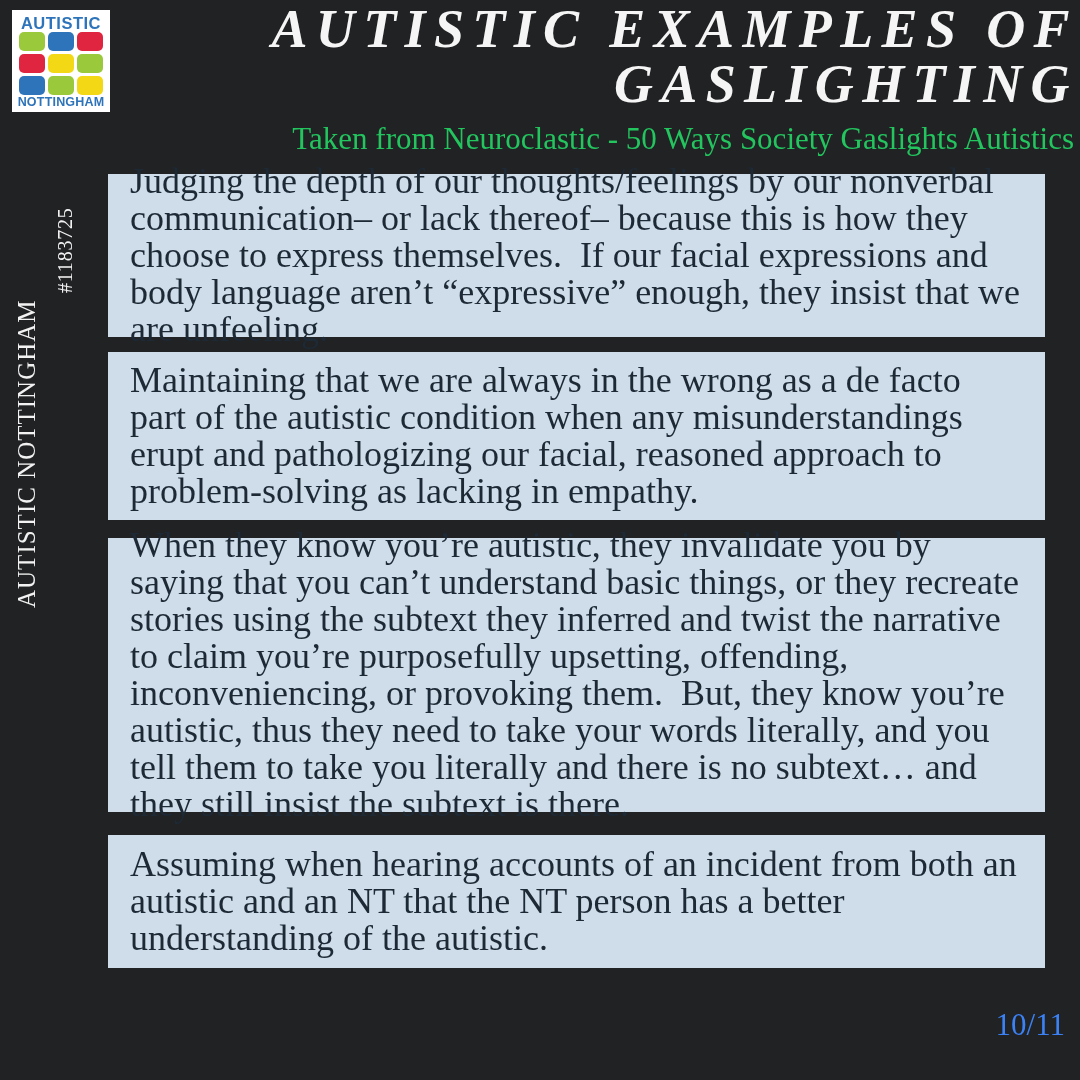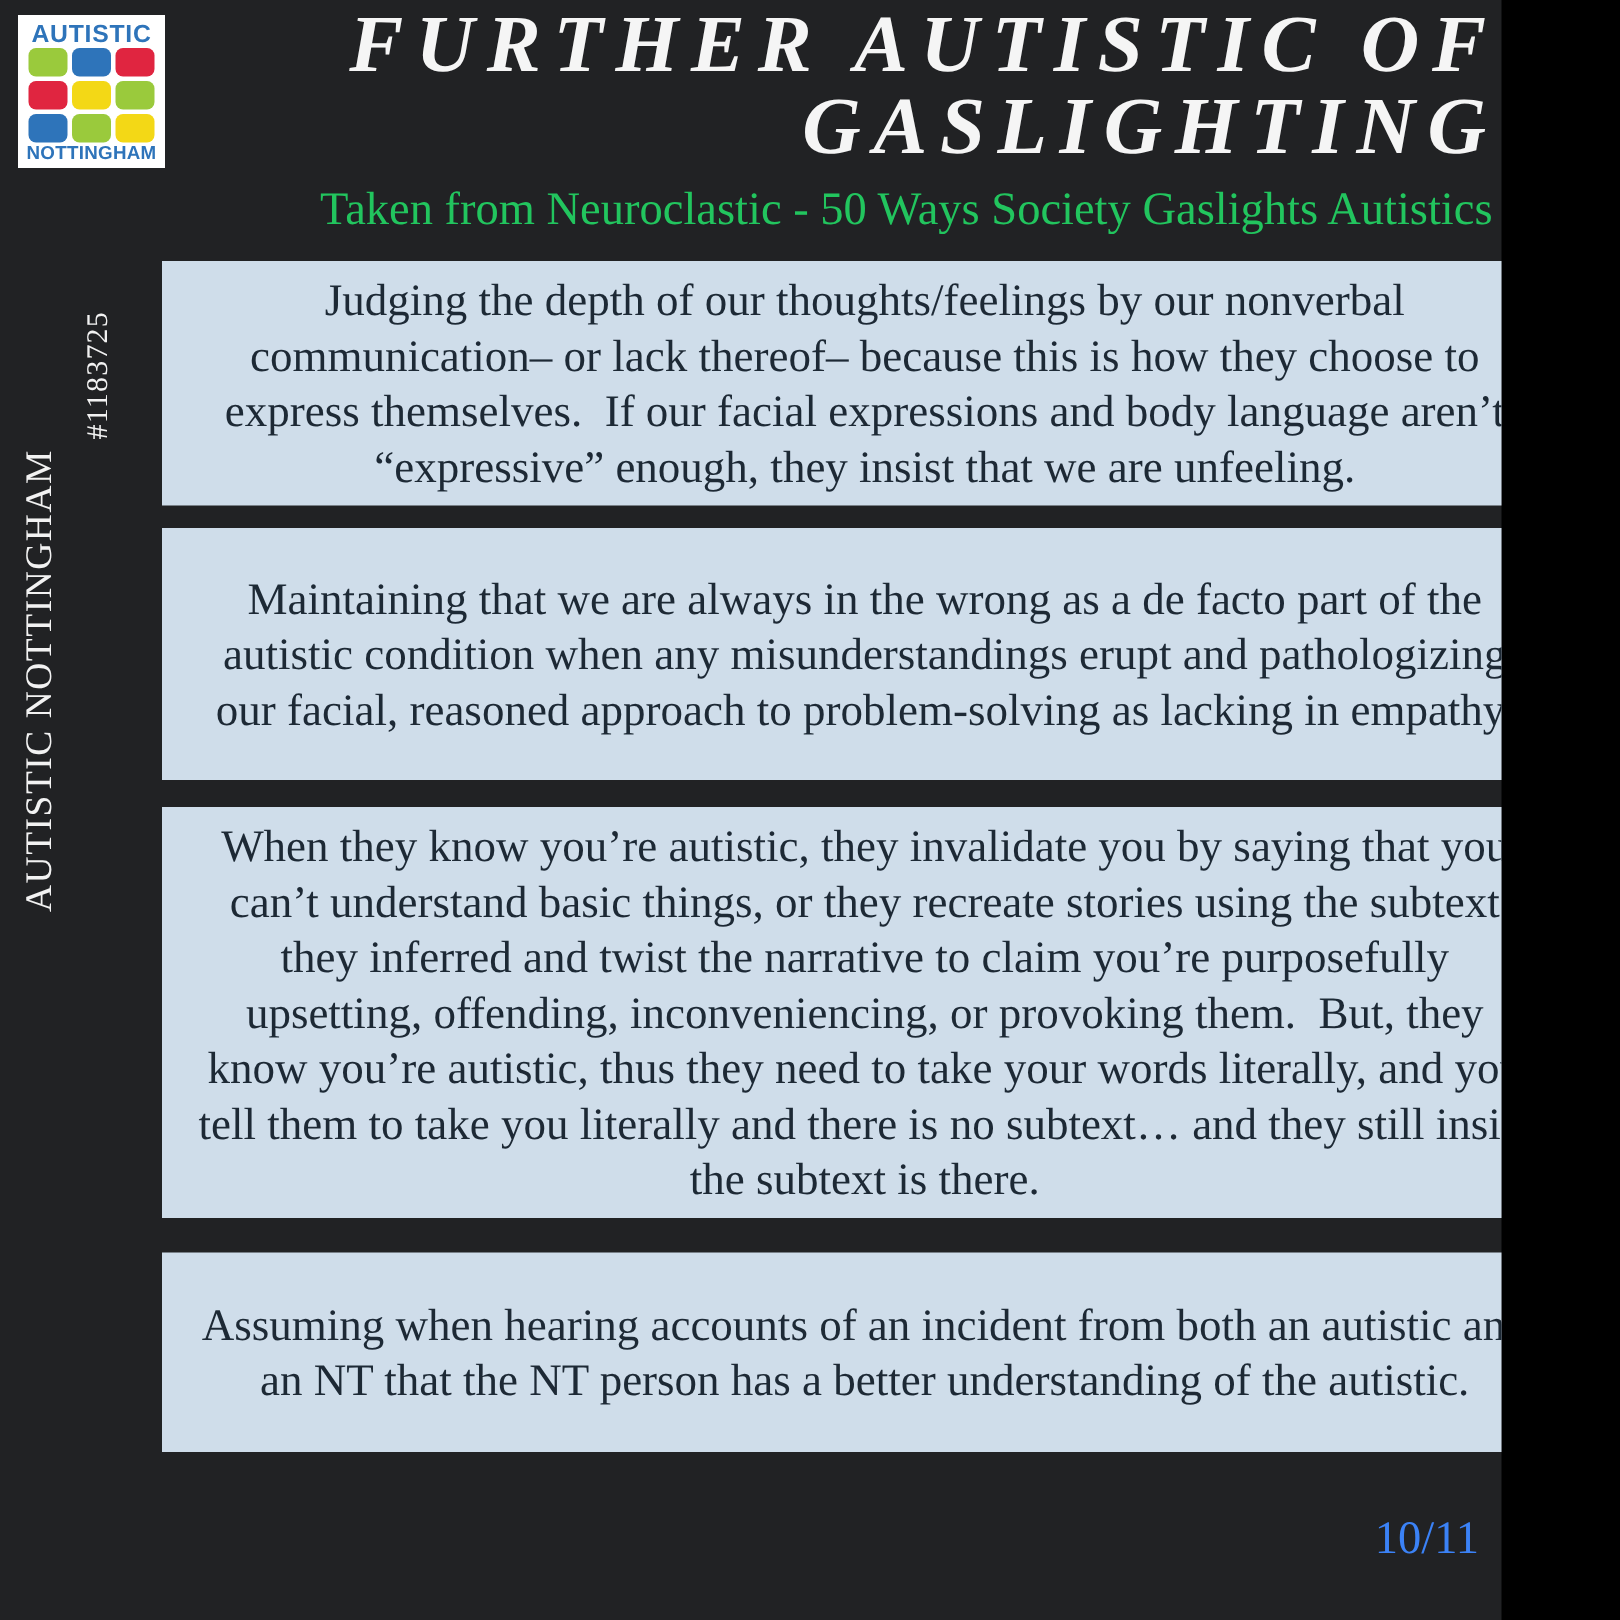--- a/index.html
+++ b/index.html
@@ -2,21 +2,21 @@
 <html><head>
 <meta charset="utf-8">
 <style>
   html, body {
     margin: 0;
     padding: 0;
     background: #000;
   }
   .canvas {
     position: relative;
-    width: 1001px;
+    width: 1080px;
     height: 1080px;
     background: #212224;
     overflow: hidden;
     font-family: "Liberation Serif", serif;
   }
 
   
   .logo {
     position: absolute;
     left: 12px;
@@ -93,22 +93,21 @@
     width: 937px;
     background: #cfddea;
     display: flex;
     align-items: center;
     justify-content: center;
     box-sizing: border-box;
     padding: 4px 22px;
   }
   .textbox p {
     margin: 0;
-    text-align: center;
-    font-size: 30px;
+    font-size: 36px;
     line-height: 37px;
     color: #1d2935;
     white-space: pre-wrap;
   }
   .box1 { top: 174px; height: 163px; }
   .box2 { top: 352px; height: 168px; }
   .box3 { top: 538px; height: 274px; }
   .box4 { top: 835px; height: 133px; }
 
   
@@ -139,21 +138,21 @@
       <span class="logo-cell" style="background-color: rgb(243, 216, 22);"></span>
     </div>
     <div class="logo-word logo-bottom">NOTTINGHAM</div>
   </div>
 
   <div class="vtext vname">AUTISTIC NOTTINGHAM</div>
   <div class="vtext vnumber">#1183725</div>
 
   <header class="header">
     <h1 class="title" style="color: rgb(245, 245, 245);">
-      <span class="title-line">FURTHER AUTISTIC OF</span>
+      <span class="title-line">AUTISTIC EXAMPLES OF</span>
       <span class="title-line">GASLIGHTING</span>
     </h1>
     <div class="subtitle" style="color: #22c55e;">Taken from Neuroclastic - 50 Ways Society Gaslights Autistics</div>
   </header>
 
   <div class="textbox box1">
     <p>Judging the depth of our thoughts/feelings by our nonverbal communication– or lack thereof– because this is how they choose to express themselves.  If our facial expressions and body language aren’t “expressive” enough, they insist that we are unfeeling.</p>
   </div>
 
   <div class="textbox box2">

